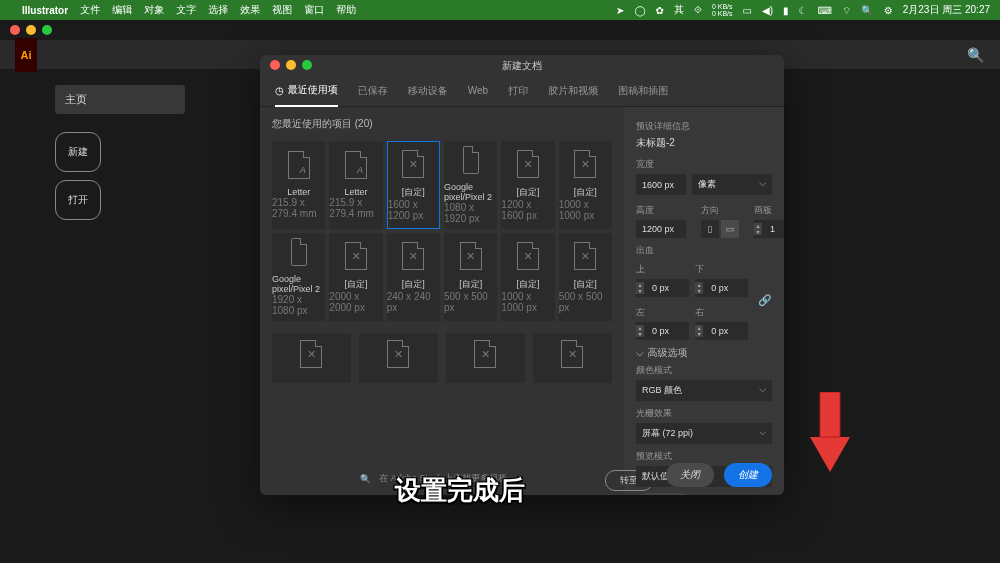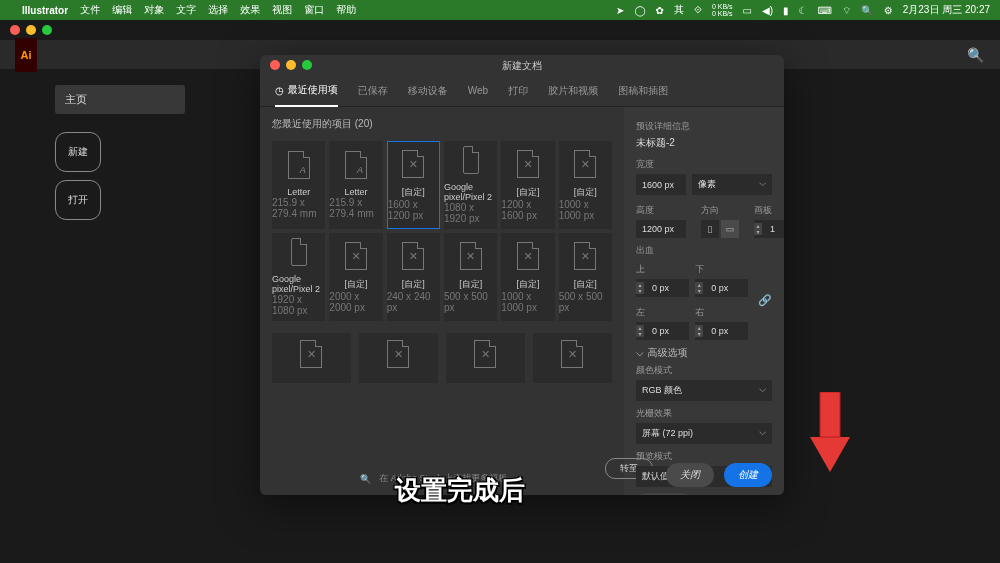--- a/index.html
+++ b/index.html
@@ -40,21 +40,21 @@
 .tpl-ico { width: 22px; height: 28px; border: 1px solid #777; position: relative; margin-bottom: 8px; }
 .tpl-ico::before { content: ""; position: absolute; top: -1px; right: -1px; width: 6px; height: 6px; background: #2b2b2b; border-left: 1px solid #777; border-bottom: 1px solid #777; }
 .tpl-ico.doc::after { content: "A"; position: absolute; bottom: 3px; right: 3px; font-size: 9px; color: #888; font-style: italic; }
 .tpl-ico.x::after { content: "✕"; position: absolute; top: 50%; left: 50%; transform: translate(-50%,-50%); color: #777; font-size: 11px; }
 .tpl-ico.phone { width: 16px; border-radius: 2px; }
 .tpl-name { font-size: 9px; color: #ccc; }
 .tpl-dim { font-size: 10px; color: #777; }
 .tpl-row4 .tpl { height: 50px; }
 
 .searchbar { position: absolute; bottom: 10px; left: 100px; width: 220px; display: flex; align-items: center; gap: 8px; color: #888; font-size: 9px; }
-.go-btn { position: absolute; bottom: 16px; left: 345px; border: 1px solid #888; color: #ccc; font-size: 9px; padding: 3px 14px; border-radius: 10px; }
+.go-btn { position: absolute; bottom: 4px; left: 345px; border: 1px solid #888; color: #ccc; font-size: 9px; padding: 3px 14px; border-radius: 10px; }
 
 .settings { width: 160px; background: #383838; padding: 10px 12px; font-size: 10px; color: #bbb; overflow: hidden; }
 .section-label { font-size: 9px; color: #999; margin: 3px 0; }
 .fieldrow { display: flex; gap: 6px; margin-bottom: 6px; }
 .inp { background: #2b2b2b; border: none; color: #ddd; font-size: 9px; padding: 4px 6px; width: 50px; }
 .sel { background: #2b2b2b; border: none; color: #ddd; font-size: 9px; padding: 4px 6px; flex: 1; position: relative; }
 .sel::after { content: "⌵"; position: absolute; right: 6px; color: #999; }
 .two-col { display: flex; gap: 15px; }
 .col { flex: 1; }
 .orient { display: flex; gap: 2px; }

